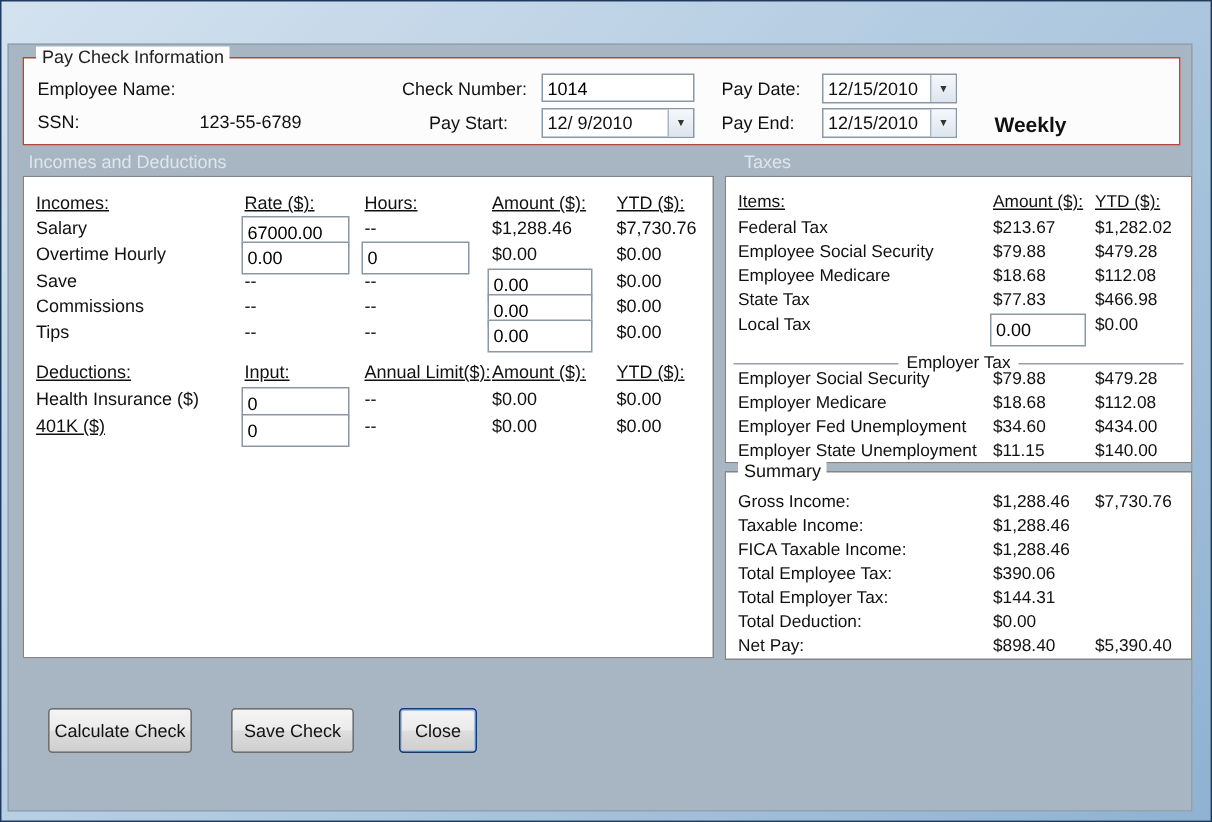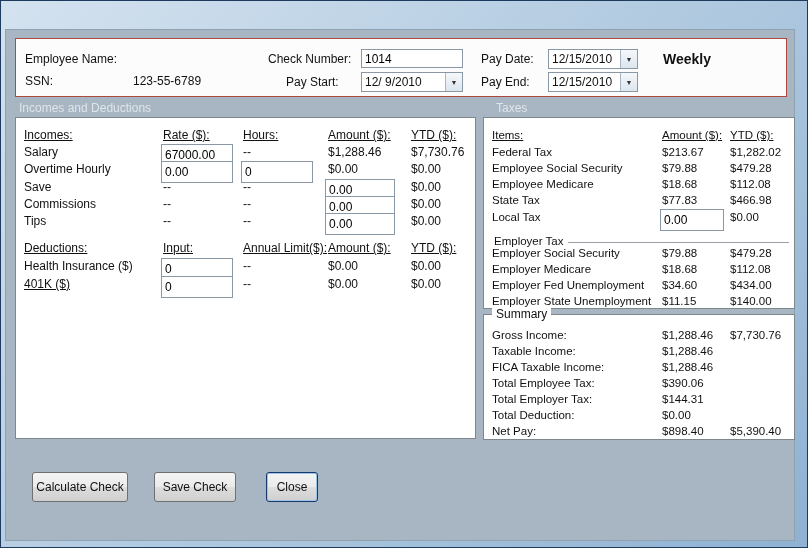--- a/index.html
+++ b/index.html
@@ -40,21 +40,21 @@
   }
   
   .paygroup {
     position: absolute; left: 9px; top: 8px; width: 772px; height: 59px;
     background: #fcfcfc; border: 1px solid #ac4a42;
   }
   .paygroup-label {
     position: absolute; top: -8px; left: 8px; background: #fcfcfc; padding: 0 4px; color: #222;
   }
   .pg-label { position: absolute; white-space: nowrap; }
-  .freq { position: absolute; font-weight: bold; font-size: 14px; }
+  .freq { position: absolute; font-weight: bold; font-size: 14px; margin-top: 24px; }
   .tinput {
     position: absolute; height: 19px; border: 1px solid #8a98a6; background: #fff;
     font: 12px "Liberation Sans", sans-serif; padding: 0 3px;
   }
   .combo {
     position: absolute; height: 20px; background: #fff; border: 1px solid #8a98a6;
     display: flex; align-items: stretch; cursor: default;
   }
   .combo-text { flex: 1; padding: 1px 3px; white-space: nowrap; overflow: hidden; line-height: 16px; }
   .combo-text.selected { background: #3a6bc9; color: #fff; }
@@ -77,21 +77,21 @@
   
   .c1 { left: 8px; }  .c2 { left: 147px; } .c3 { left: 227px; } .c4 { left: 312px; } .c5 { left: 395px; }
   .i-rate { left: 145px; width: 72px; }
   .i-hours { left: 225px; width: 72px; }
   .i-amt { left: 309px; width: 70px; }
   
   .tx { font-size: 11.5px; }
   .t1 { left: 8px; } .t2 { left: 178px; } .t3 { left: 246px; }
   .i-tax { left: 176px; width: 64px; }
   .emp-divider {
-    position: absolute; left: 5px; right: 5px; border-top: 1px solid #9aa0a6; 
+    position: absolute; left: 5px; right: 5px; border-top: 1px solid #9aa0a6; text-align: center;
   }
   .emp-label { position: relative; top: -9px; background: #fff; padding: 0 5px; font-size: 11.5px; }
   .summary-label {
     position: absolute; top: -8px; left: 8px; background: #fff; padding: 0 4px;
   }
   
   .btn {
     position: absolute; height: 30px;
     border: 1px solid #707070; border-radius: 3px;
     background: linear-gradient(#f4f4f4, #ebebeb 48%, #dddddd 52%, #cfcfcf);
@@ -104,20 +104,21 @@
 </style>
 </head>
 <body>
 
 <div class="window">
 
 
   <div class="content">
 
     <div class="paygroup">
+      <span class="paygroup-label">Pay Check Information</span>
 
       <span class="pg-label" style="left:9px; top:13px;">Employee Name:</span>
 
       <span class="pg-label" style="left:9px; top:35px;">SSN:</span>
       <span class="pg-label" style="left:117px; top:35px;">123-55-6789</span>
 
       <span class="pg-label" style="left:252px; top:13px;">Check Number:</span>
       <input class="tinput" style="left: 345px; top: 10px; width: 102px;" value="1014">
 
       <span class="pg-label" style="left:270px; top:36px;">Pay Start:</span>

